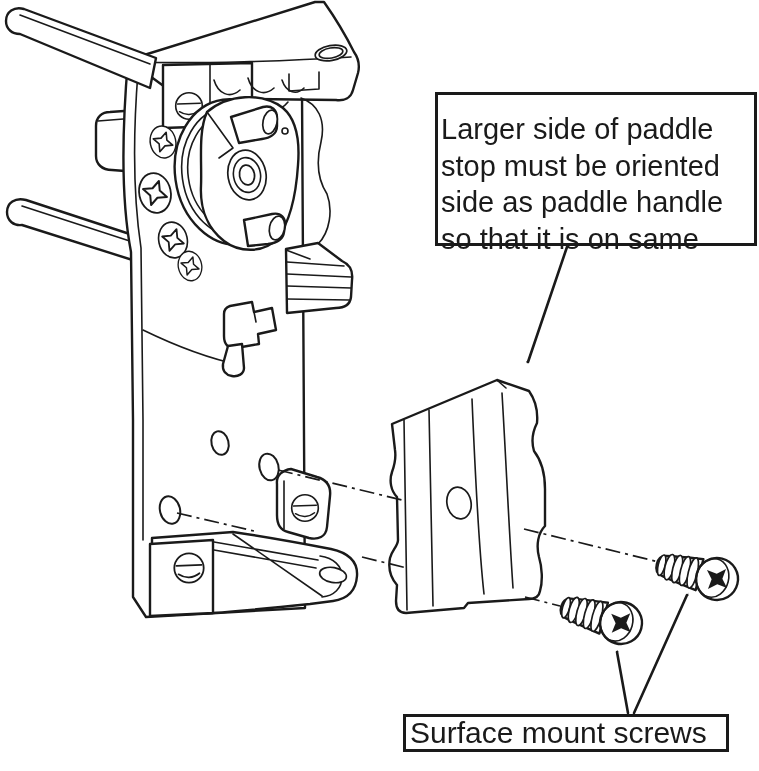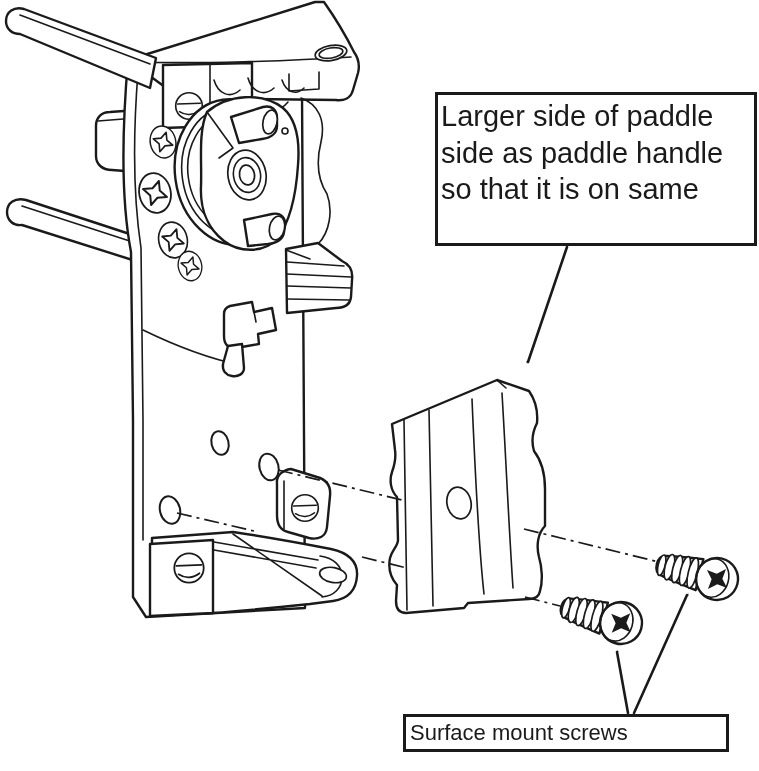--- a/index.html
+++ b/index.html
@@ -13,25 +13,25 @@
   .wdetail{fill:#ffffff;stroke:#1a1a1a;stroke-width:1.7;stroke-linejoin:round;stroke-linecap:round;}
   .hole{fill:#ffffff;stroke:#1a1a1a;stroke-width:2;}
   .cl{fill:none;stroke:#1a1a1a;stroke-width:1.7;stroke-dasharray:15 5 3 5;}
   .leader{fill:none;stroke:#1a1a1a;stroke-width:2.6;stroke-linecap:round;}
   .callout{
     position:absolute;box-sizing:border-box;background:#ffffff;
     border:3px solid #1a1a1a;color:#1a1a1a;
   }
   .callout-paddle{
     left:435px;top:92px;width:322px;height:154px;
-    padding:3px 3px;font-size:29px;line-height:36.5px;white-space:nowrap;
+    padding:16px 3px;font-size:29px;line-height:36.5px;white-space:nowrap;
   }
   .callout-screws{
     left:403px;top:714px;width:326px;height:38px;
-    padding:0 4px;font-size:22px;line-height:32px;white-space:nowrap;
+    padding:0 4px;font-size:30px;line-height:32px;white-space:nowrap;
   }
   .callout span{display:block;}
 </style>
 </head>
 <body>
 
 <svg id="drawing" width="759" height="771" viewBox="0 0 759 771" xmlns="http://www.w3.org/2000/svg">
   <defs>
     <marker id="ah" markerUnits="userSpaceOnUse" markerWidth="34" markerHeight="26" refX="0" refY="0" orient="auto">
       <path d="M-14,-8 L0,0 L-14,8" fill="none" stroke="#1a1a1a" stroke-width="2.6" stroke-linecap="round" stroke-linejoin="miter"></path>
@@ -189,19 +189,20 @@
 
   <g>
     <line class="leader" x1="567" y1="247" x2="528" y2="362" marker-end="url(#ah)"></line>
     <line class="leader" x1="628" y1="713" x2="617" y2="652" marker-end="url(#ah)"></line>
     <line class="leader" x1="634" y1="713" x2="687" y2="595" marker-end="url(#ah)"></line>
   </g>
 </svg>
 
 <div class="callout callout-paddle">
   <span>Larger side of paddle</span>
+  <span>stop must be oriented</span>
   <span>side as paddle handle</span>
   <span>so that it is on same</span>
 </div>
 
 <div class="callout callout-screws">
   <span>Surface mount screws</span>
 </div>
 
 </body></html>

